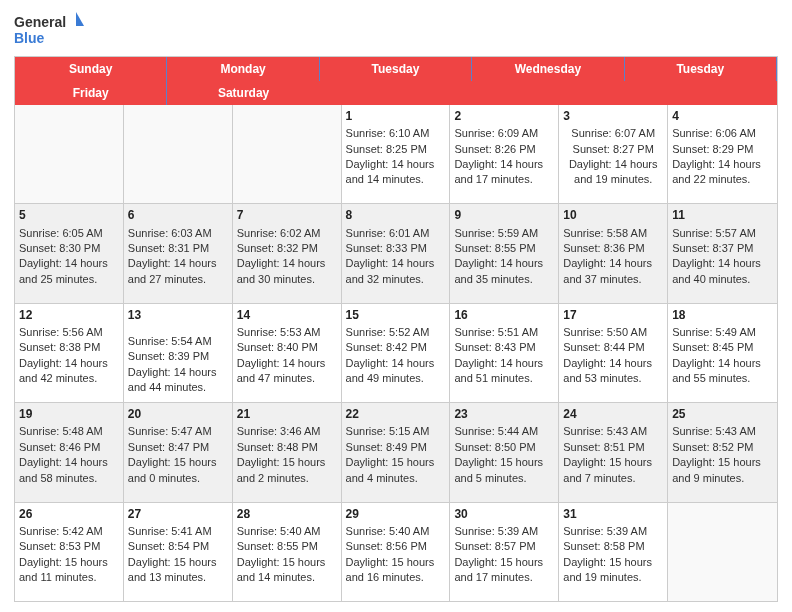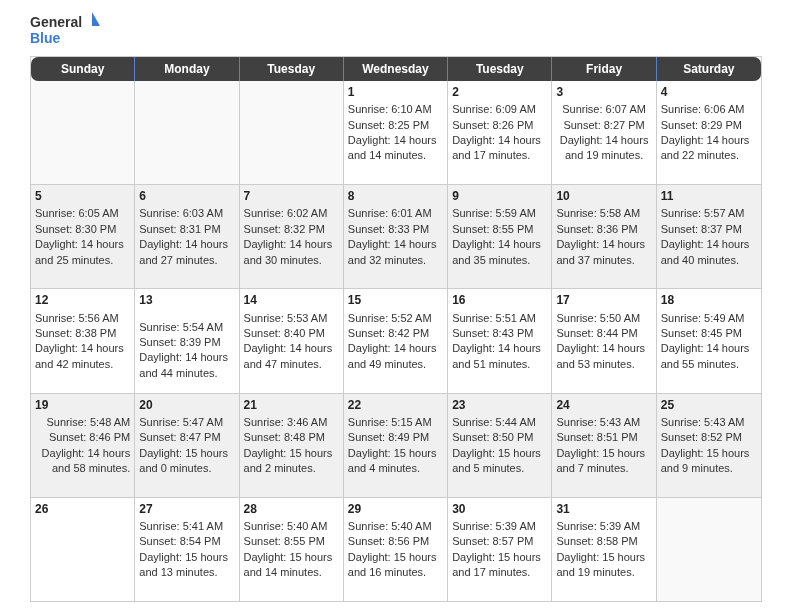--- a/index.html
+++ b/index.html
@@ -6,21 +6,21 @@
     body {
       font-family: Arial, sans-serif;
       background: #fff;
       width: 792px;
       height: 612px;
       overflow: hidden;
     }
     .page {
       width: 792px;
       height: 612px;
-      padding: 10px 30px;
+      padding: 10px 14px;
       display: flex;
       flex-direction: column;
     }
     .header {
       display: flex;
       justify-content: space-between;
       align-items: flex-start;
       margin-bottom: 6px;
     }
     .logo {
@@ -42,23 +42,22 @@
       color: #555;
     }
     .calendar {
       flex: 1;
       display: flex;
       flex-direction: column;
       border: 1px solid #ccc;
     }
     .calendar-header {
       display: grid;
-      grid-template-columns: repeat(7, 1fr);
-      background: #404040;
-      border-radius: 7px;
+      grid-template-columns: repeat(5, 1fr);
+      background: #ef4444;
     }
     .calendar-header .day-name {
       color: #fff;
       font-size: 12px;
       font-weight: bold;
       text-align: center;
       padding: 5px 2px;
       border-right: 1px solid #5a80cc;
     }
     .calendar-header .day-name:last-child {
@@ -250,21 +249,21 @@
           <div class="calendar-cell">
             <div class="day-number">18</div>
             <div class="cell-text" style="white-space: pre-line;">Sunrise: 5:49 AM
 Sunset: 8:45 PM
 Daylight: 14 hours and 55 minutes.</div>
           </div>
         </div>
         <div class="calendar-row">
           <div class="calendar-cell shaded">
             <div class="day-number">19</div>
-            <div class="cell-text" style="white-space: pre-line; text-align: right;">Sunrise: 5:48 AM
+            <div class="cell-text" style="white-space: pre-line;">Sunrise: 5:48 AM
 Sunset: 8:46 PM
 Daylight: 14 hours and 58 minutes.</div>
           </div>
           <div class="calendar-cell shaded">
             <div class="day-number">20</div>
             <div class="cell-text" style="white-space: pre-line;">Sunrise: 5:47 AM
 Sunset: 8:47 PM
 Daylight: 15 hours and 0 minutes.</div>
           </div>
           <div class="calendar-cell shaded">
@@ -294,20 +293,23 @@
           <div class="calendar-cell shaded">
             <div class="day-number">25</div>
             <div class="cell-text" style="white-space: pre-line;">Sunrise: 5:43 AM
 Sunset: 8:52 PM
 Daylight: 15 hours and 9 minutes.</div>
           </div>
         </div>
         <div class="calendar-row">
           <div class="calendar-cell">
             <div class="day-number">26</div>
+            <div class="cell-text" style="white-space: pre-line;">Sunrise: 5:42 AM
+Sunset: 8:53 PM
+Daylight: 15 hours and 11 minutes.</div>
           </div>
           <div class="calendar-cell">
             <div class="day-number">27</div>
             <div class="cell-text" style="white-space: pre-line;">Sunrise: 5:41 AM
 Sunset: 8:54 PM
 Daylight: 15 hours and 13 minutes.</div>
           </div>
           <div class="calendar-cell">
             <div class="day-number">28</div>
             <div class="cell-text" style="white-space: pre-line;">Sunrise: 5:40 AM

